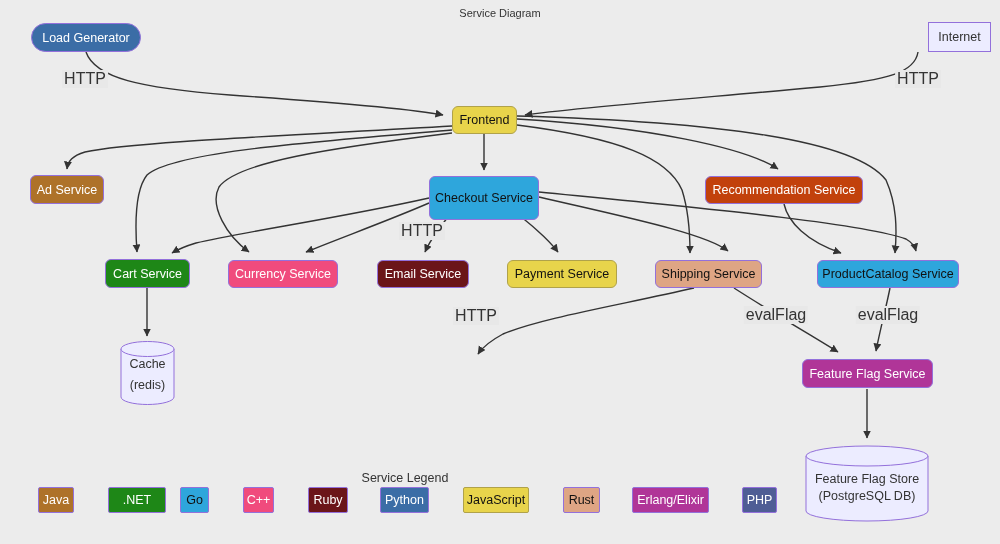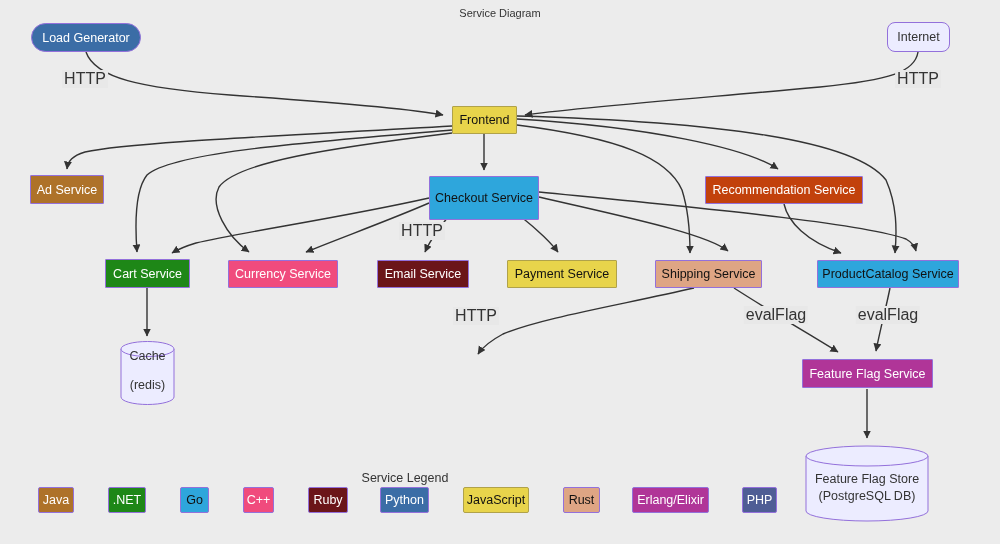--- a/index.html
+++ b/index.html
@@ -1,22 +1,22 @@
 <!DOCTYPE html>
 <html><head>
 <meta charset="utf-8">
 <style>
   html,body{margin:0;padding:0;background:#ececec;font-family:"Liberation Sans",sans-serif;}
   #canvas{position:relative;width:1000px;height:544px;background:#ececec;overflow:hidden;}
   .diagram-title{position:absolute;color:#333;font-size:11px;text-align:center;}
   .node{position:absolute;display:flex;align-items:center;justify-content:center;
-        border:1px solid #9370db;border-radius:1px;font-size:12.5px;white-space:nowrap;
+        border:1px solid #9370db;border-radius:6px;font-size:12.5px;white-space:nowrap;
         box-sizing:border-box;}
   .node.stadium{border-radius:15px;}
-  .node.plain{border-radius:8px;}
+  .node.plain{border-radius:0;margin-left:41px;}
   .edge-label{position:absolute;transform:translate(-50%,-50%);background:#e8e8e8;
         color:#333;font-size:16px;padding:0 2px;white-space:nowrap;}
   .cyl{position:absolute;}
   .cyl .cyl-text{position:absolute;left:0;right:0;text-align:center;color:#333;
         font-size:12.5px;line-height:16px;}
   .legend-title{position:absolute;color:#333;font-size:12.5px;text-align:center;}
   .legend-item{position:absolute;display:flex;align-items:center;justify-content:center;
         border:1px solid #9370db;border-radius:2px;font-size:12.5px;box-sizing:border-box;}
   svg.edges{position:absolute;left:0;top:0;pointer-events:none;}
 </style>
@@ -83,21 +83,21 @@
   <div class="node" style="left: 817px; top: 260px; width: 142px; height: 28px; background-color: rgb(46, 166, 220); color: rgb(17, 17, 17);">ProductCatalog Service</div>
 
 
   <div class="node" style="left: 802px; top: 359px; width: 131px; height: 29px; background-color: rgb(176, 53, 152); color: rgb(255, 255, 255);">Feature Flag Service</div>
 
   <div class="cyl" style="left:120px;top:340px;width:55px;height:66px;">
     <svg width="55" height="66">
       <path d="M1,9 L1,57 A26.5,7.5 0 0 0 54,57 L54,9" fill="#ececff" stroke="#9370db" stroke-width="1"></path>
       <ellipse cx="27.5" cy="9" rx="26.5" ry="7.5" fill="#ececff" stroke="#9370db" stroke-width="1"></ellipse>
     </svg>
-    <div class="cyl-text" style="top:8px;">Cache</div>
+    <div class="cyl-text" style="top:16px;">Cache</div>
     <div class="cyl-text" style="top:37px;">(redis)</div>
   </div>
 
   <div class="cyl" style="left:805px;top:445px;width:124px;height:78px;">
     <svg width="124" height="78">
       <path d="M1,11 L1,66 A61,10 0 0 0 123,66 L123,11" fill="#ececff" stroke="#9370db" stroke-width="1"></path>
       <ellipse cx="62" cy="11" rx="61" ry="10" fill="#ececff" stroke="#9370db" stroke-width="1"></ellipse>
     </svg>
     <div class="cyl-text" style="top:26px;">Feature Flag Store</div>
     <div class="cyl-text" style="top:43px;">(PostgreSQL DB)</div>
@@ -106,21 +106,21 @@
   <div class="edge-label" style="left:85px;top:79px;">HTTP</div>
   <div class="edge-label" style="left:918px;top:79px;">HTTP</div>
   <div class="edge-label" style="left:422px;top:231px;">HTTP</div>
   <div class="edge-label" style="left:476px;top:316px;">HTTP</div>
   <div class="edge-label" style="left:776px;top:315px;">evalFlag</div>
   <div class="edge-label" style="left:888px;top:315px;">evalFlag</div>
 
   <div class="legend-title" style="left:340px;top:471px;width:130px;">Service Legend</div>
 
   <div class="legend-item" style="left: 38px; top: 487px; width: 36px; height: 26px; background-color: rgb(174, 114, 41); color: rgb(255, 255, 255);">Java</div>
-  <div class="legend-item" style="left: 108px; top: 487px; width: 38px; height: 26px; background-color: rgb(30, 135, 23); color: rgb(255, 255, 255);">.NET</div>
+  <div class="legend-item" style="left: 108px; top: 487px; width: 58px; height: 26px; background-color: rgb(30, 135, 23); color: rgb(255, 255, 255);">.NET</div>
   <div class="legend-item" style="left: 180px; top: 487px; width: 29px; height: 26px; background-color: rgb(46, 166, 220); color: rgb(17, 17, 17);">Go</div>
   <div class="legend-item" style="left: 243px; top: 487px; width: 31px; height: 26px; background-color: rgb(240, 75, 125); color: rgb(255, 255, 255);">C++</div>
   <div class="legend-item" style="left: 308px; top: 487px; width: 40px; height: 26px; background-color: rgb(107, 21, 25); color: rgb(255, 255, 255);">Ruby</div>
   <div class="legend-item" style="left: 380px; top: 487px; width: 49px; height: 26px; background-color: rgb(59, 109, 166); color: rgb(255, 255, 255);">Python</div>
   <div class="legend-item" style="left: 463px; top: 487px; width: 66px; height: 26px; border-color: rgb(176, 162, 74); background-color: rgb(232, 212, 75); color: rgb(17, 17, 17);">JavaScript</div>
   <div class="legend-item" style="left: 563px; top: 487px; width: 37px; height: 26px; background-color: rgb(222, 165, 132); color: rgb(17, 17, 17);">Rust</div>
   <div class="legend-item" style="left: 632px; top: 487px; width: 77px; height: 26px; background-color: rgb(176, 53, 152); color: rgb(255, 255, 255);">Erlang/Elixir</div>
   <div class="legend-item" style="left: 742px; top: 487px; width: 35px; height: 26px; background-color: rgb(79, 93, 149); color: rgb(255, 255, 255);">PHP</div>
 
 </div>

